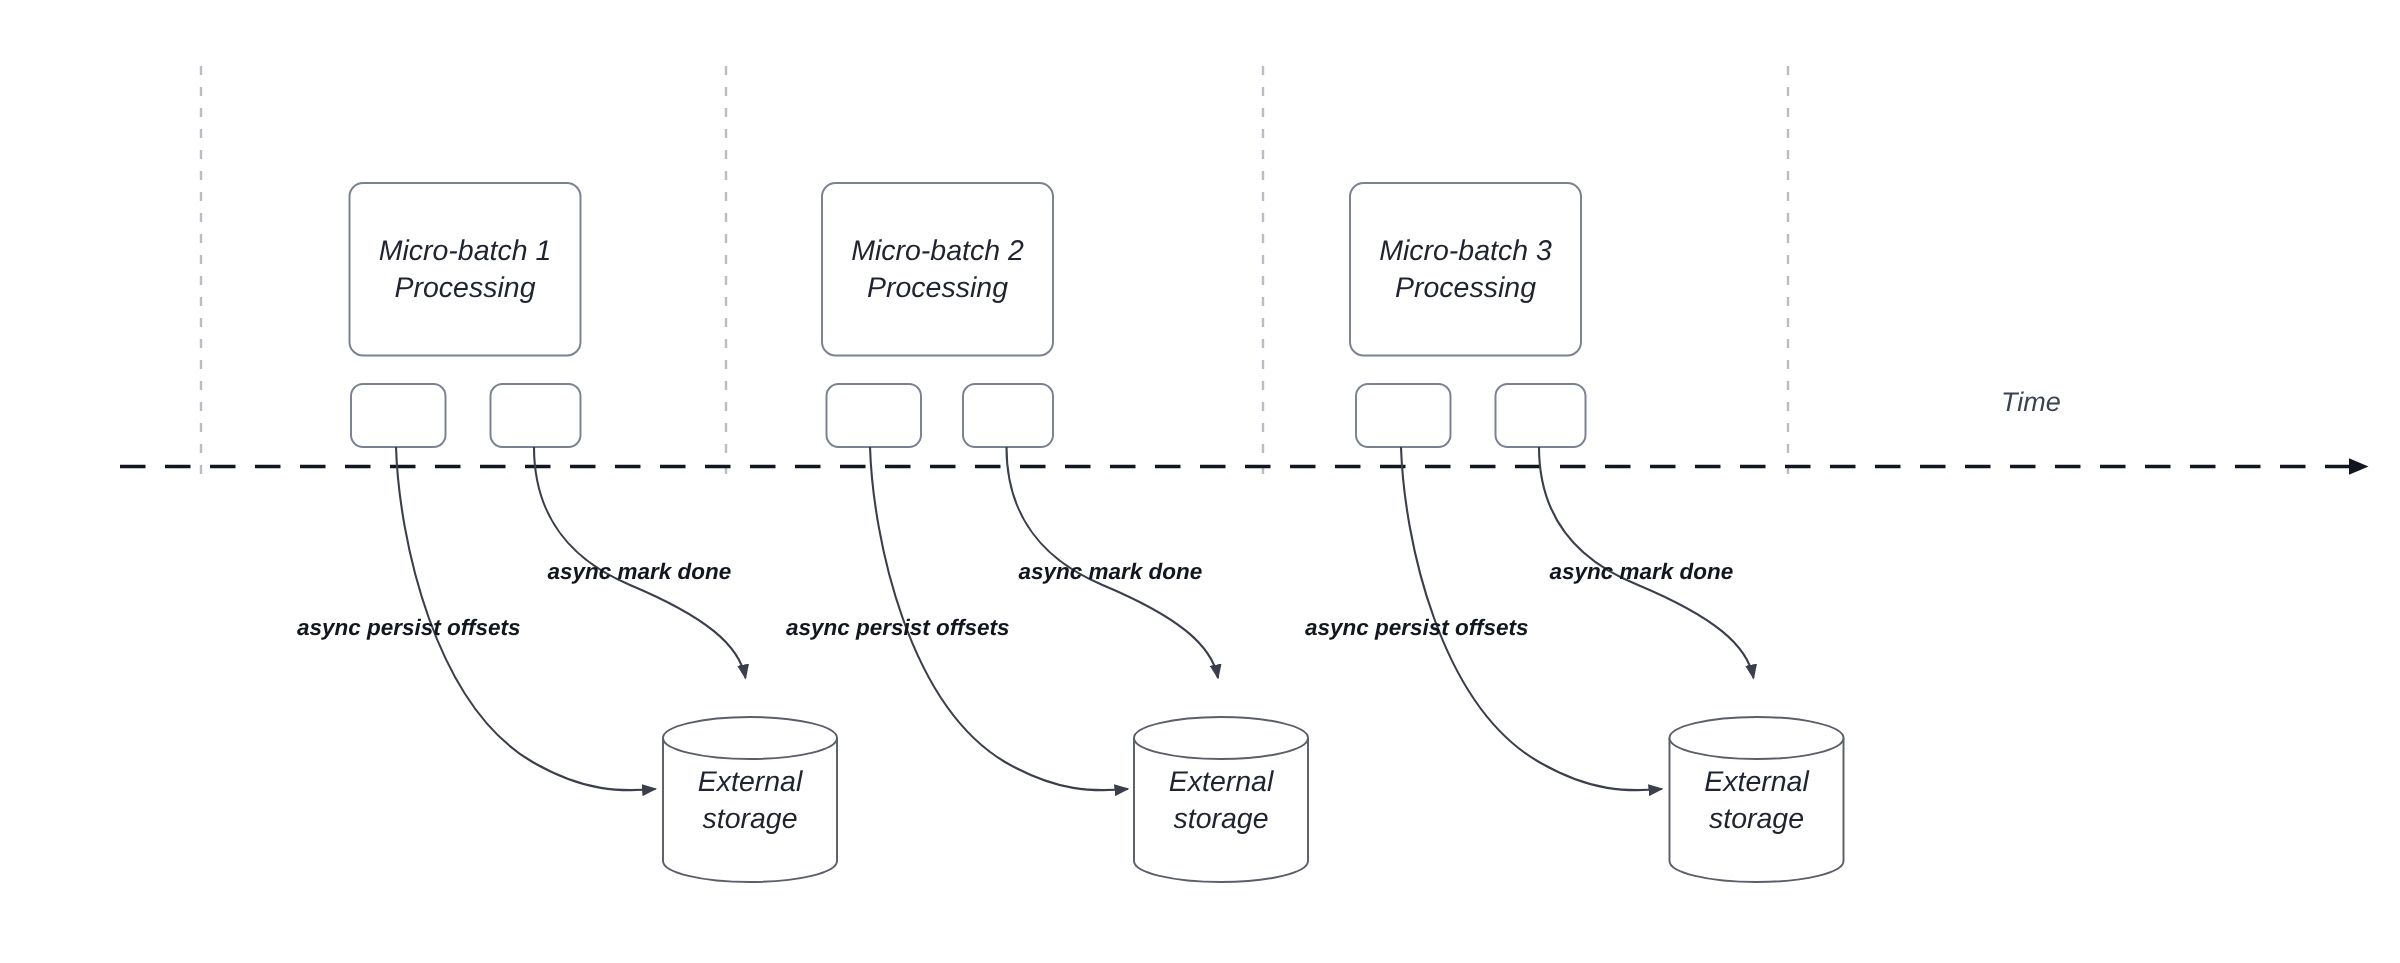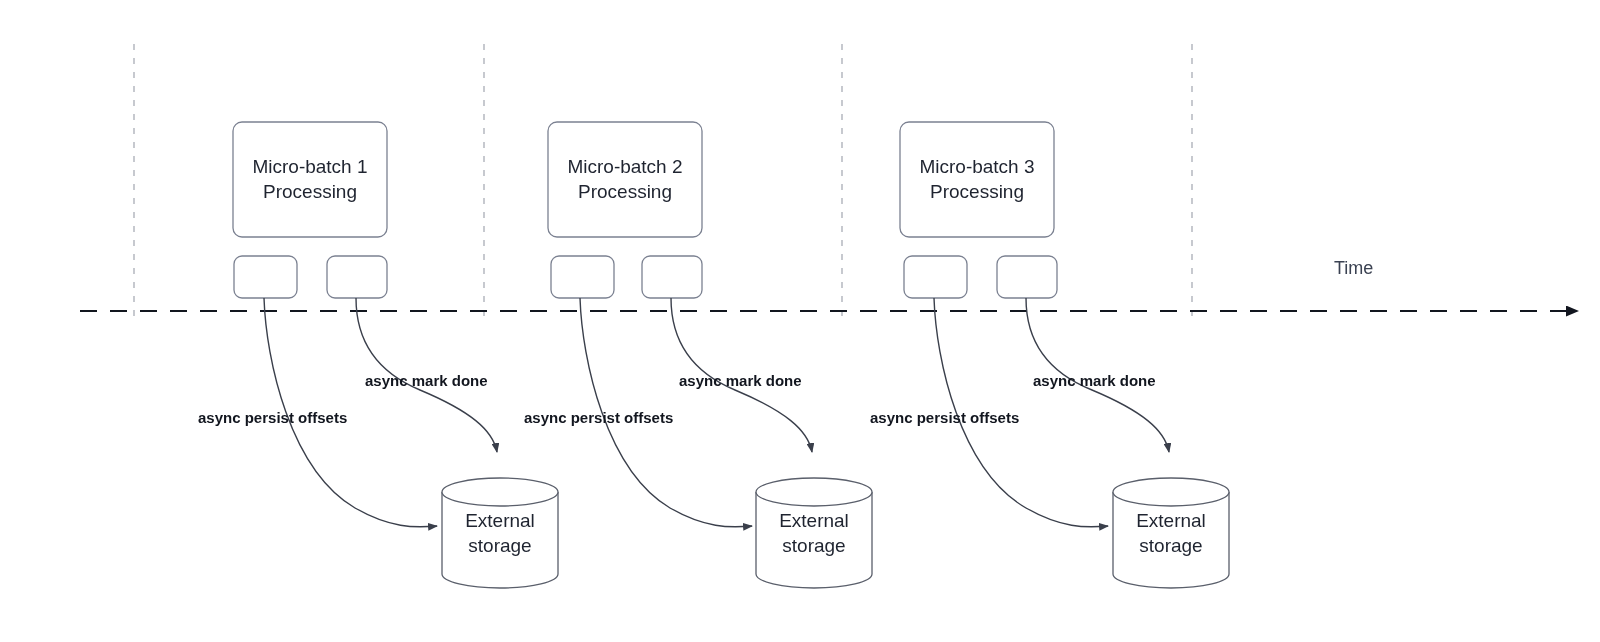--- a/index.html
+++ b/index.html
@@ -9,20 +9,21 @@
   }
   body {
     font-family: "Liberation Sans", sans-serif;
   }
   #canvas {
     position: relative;
     width: 1600px;
     height: 642px;
     background: #ffffff;
     overflow: hidden;
+    font-style: italic;
   }
   #diagram-svg {
     position: absolute;
     left: 0;
     top: 0;
     width: 1600px;
     height: 642px;
   }
   .box-label {
     font-family: "Liberation Sans", sans-serif;

